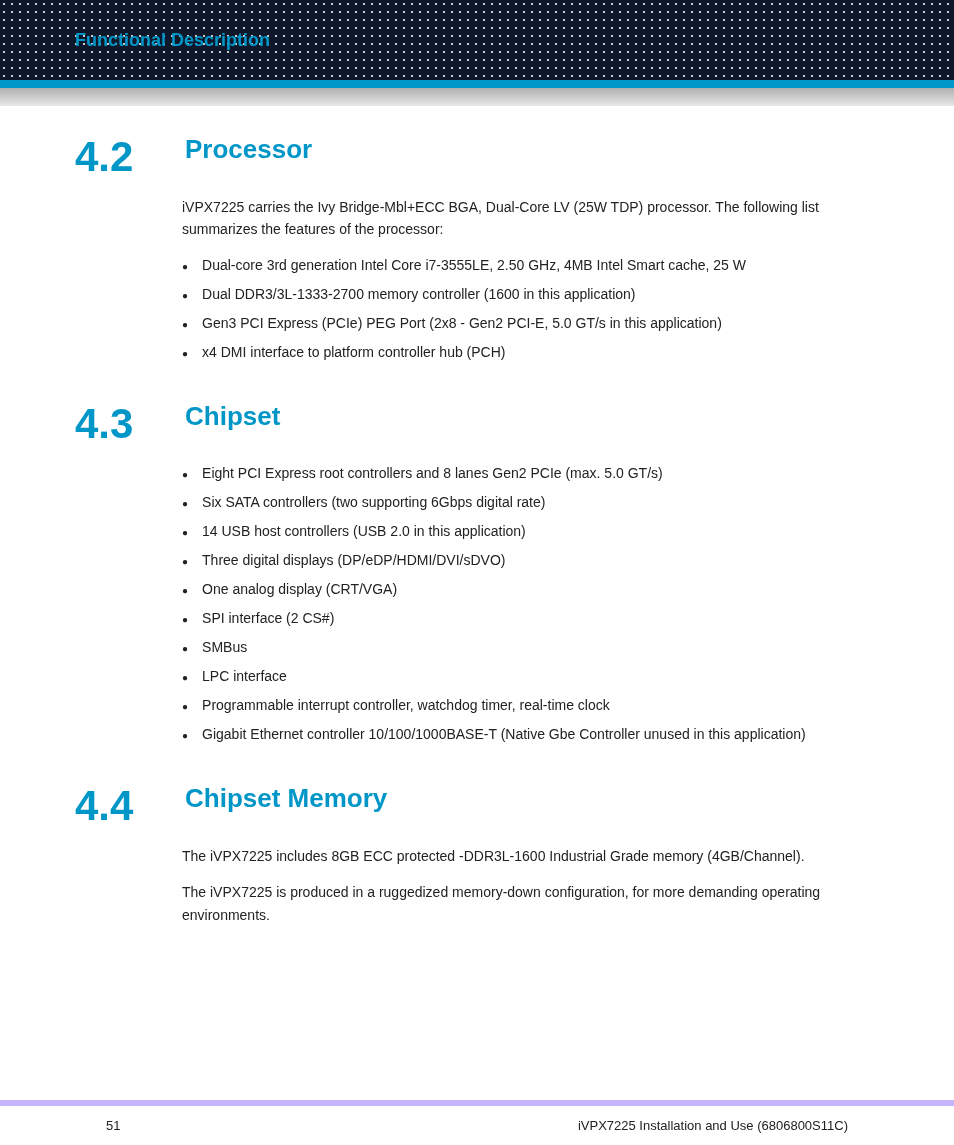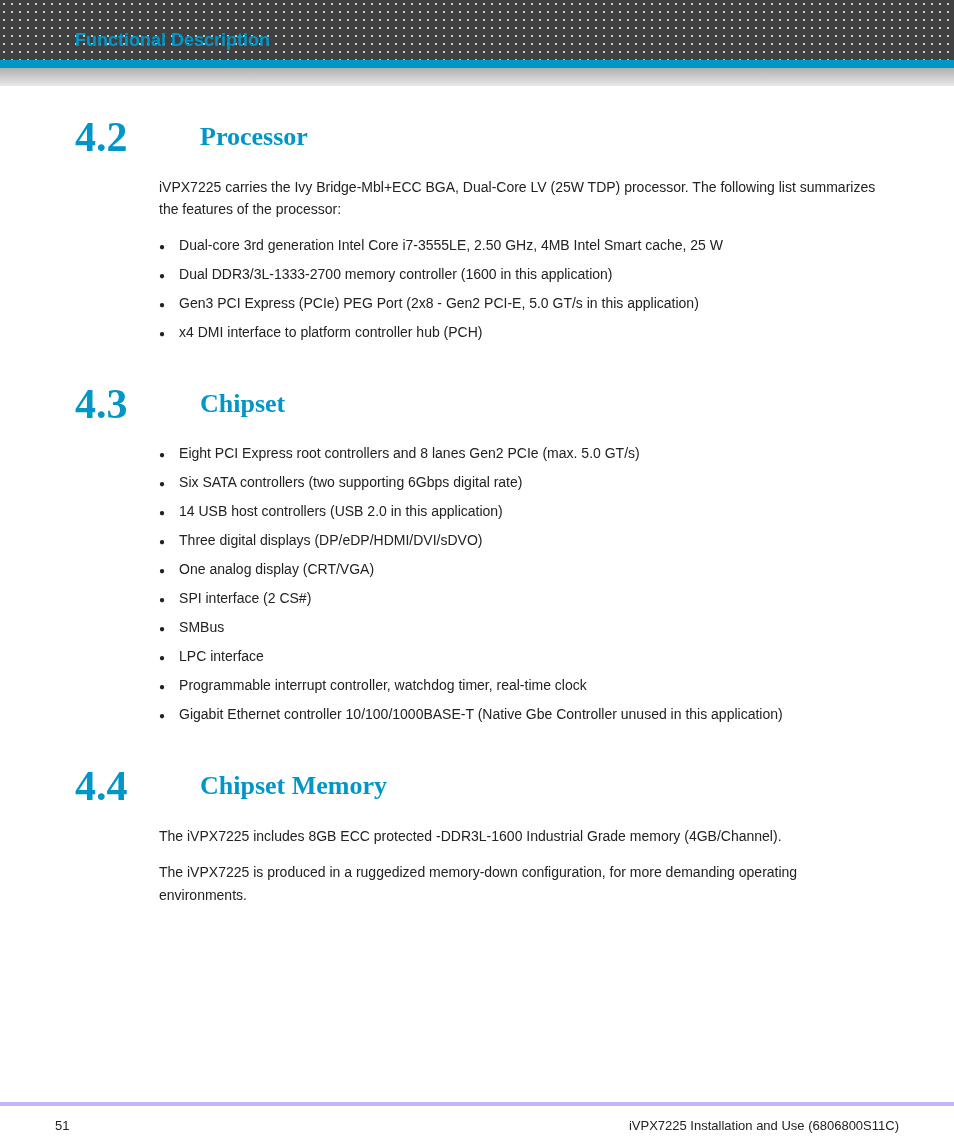--- a/index.html
+++ b/index.html
@@ -15,22 +15,22 @@
     .page-wrapper {
       width: 954px;
       min-height: 1145px;
       position: relative;
       background: #ffffff;
     }
 
     
     .header-area {
       position: relative;
-      background: #404040;
-      height: 60px;
+      background: #0f172a;
+      height: 80px;
       overflow: hidden;
     }
 
     .header-dots {
       position: absolute;
       top: 0; left: 0; right: 0; bottom: 0;
       background-image: radial-gradient(circle, #cccccc 1px, transparent 1px);
       background-size: 8px 8px;
     }
 
@@ -70,43 +70,42 @@
       padding: 30px 75px 60px 75px;
     }
 
     
     .section {
       margin-bottom: 40px;
     }
 
     .section-heading {
       display: flex;
-      align-items: center;
-      gap: 45px;
+      align-items: flex-start;
+      gap: 30px;
       margin-bottom: 18px;
-      font-family: Liberation Serif, serif;
     }
 
     .section-number {
       font-size: 42px;
       font-weight: bold;
       color: #0096c8;
       min-width: 80px;
       line-height: 1;
     }
 
     .section-title {
       font-size: 26px;
       font-weight: bold;
       color: #0096c8;
       line-height: 1;
     }
 
     .section-body {
-      margin-left: 84px;
+      margin-left: 107px;
     }
 
     .section-intro {
       margin-bottom: 14px;
       font-size: 14px;
       line-height: 1.6;
       color: #222;
     }
 
     .bullet-list {
@@ -132,25 +131,25 @@
       margin-top: 4px;
       flex-shrink: 0;
     }
 
     
     .footer {
       position: absolute;
       bottom: 0;
       left: 0;
       right: 0;
-      border-top: 4px solid #c4b5fd;
+      border-top: 6px solid #c4b5fd;
       display: flex;
       justify-content: space-between;
       align-items: center;
-      padding: 10px 55px;
+      padding: 10px 106px;
     }
 
     .footer-page {
       font-size: 13px;
       color: #222;
     }
 
     .footer-doc {
       font-size: 13px;
       color: #222;

